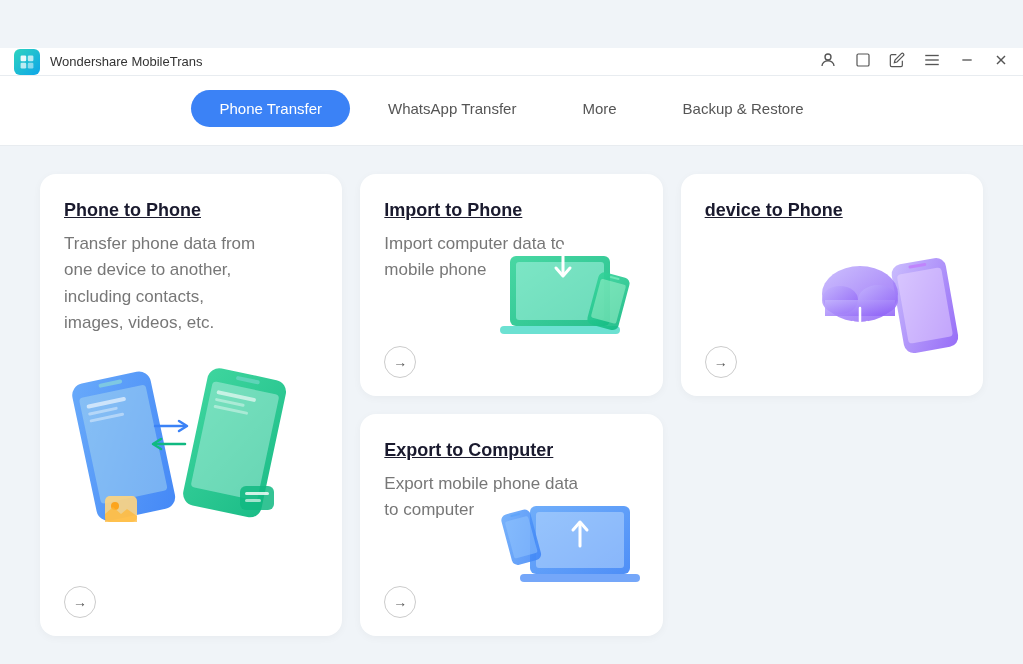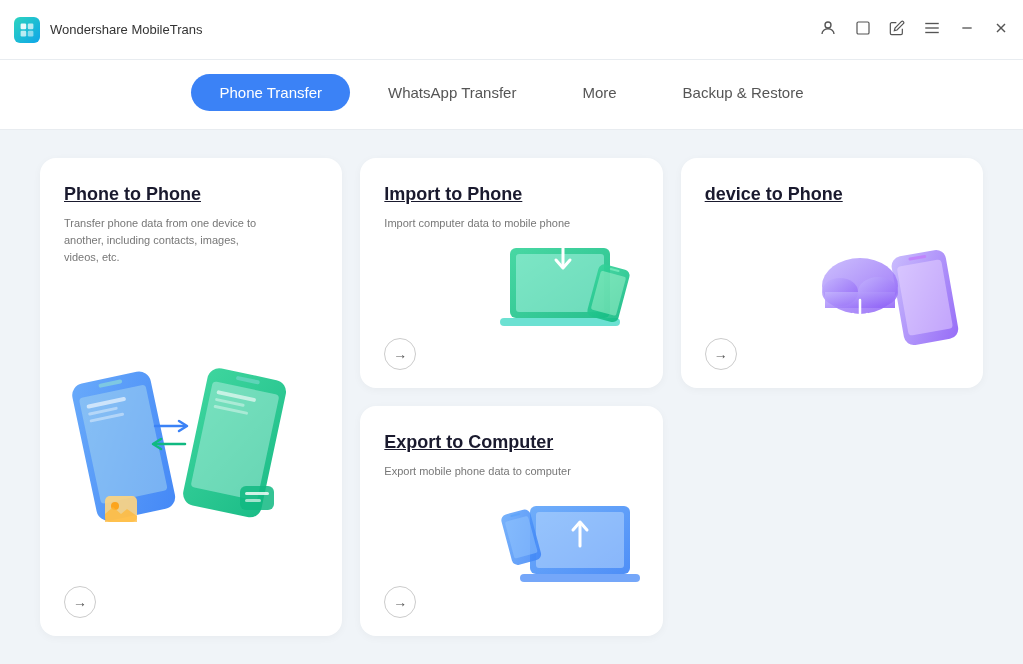--- a/index.html
+++ b/index.html
@@ -8,26 +8,27 @@
       background: #f0f4f8;
       width: 1023px;
       height: 664px;
       overflow: hidden;
       display: flex;
       flex-direction: column;
     }
     
     .titlebar {
       background: #ffffff;
-      height: 60px;
+      height: 28px;
       display: flex;
       align-items: center;
       padding: 0 14px;
       border-bottom: 1px solid #e8ecf0;
       position: relative;
+      margin-top: 48px;
     }
     .titlebar-logo {
       width: 26px;
       height: 26px;
       border-radius: 6px;
       background: linear-gradient(135deg, #2dd4bf, #0ea5e9);
       display: flex;
       align-items: center;
       justify-content: center;
       margin-right: 10px;
@@ -101,21 +102,21 @@
       grid-row: span 2;
     }
     .card-title {
       font-size: 18px;
       font-weight: 700;
       color: #1a1a2e;
       margin-bottom: 10px;
       text-decoration: underline;
     }
     .card-desc {
-      font-size: 11px;
+      font-size: 17px;
       color: #777;
       line-height: 1.55;
       max-width: 200px;
     }
     .card-arrow {
       position: absolute;
       bottom: 18px;
       left: 24px;
       width: 32px;
       height: 32px;

